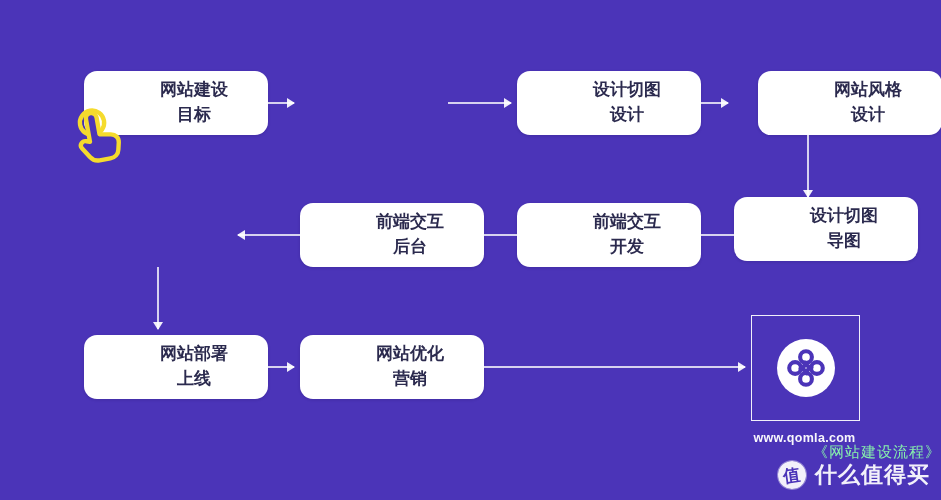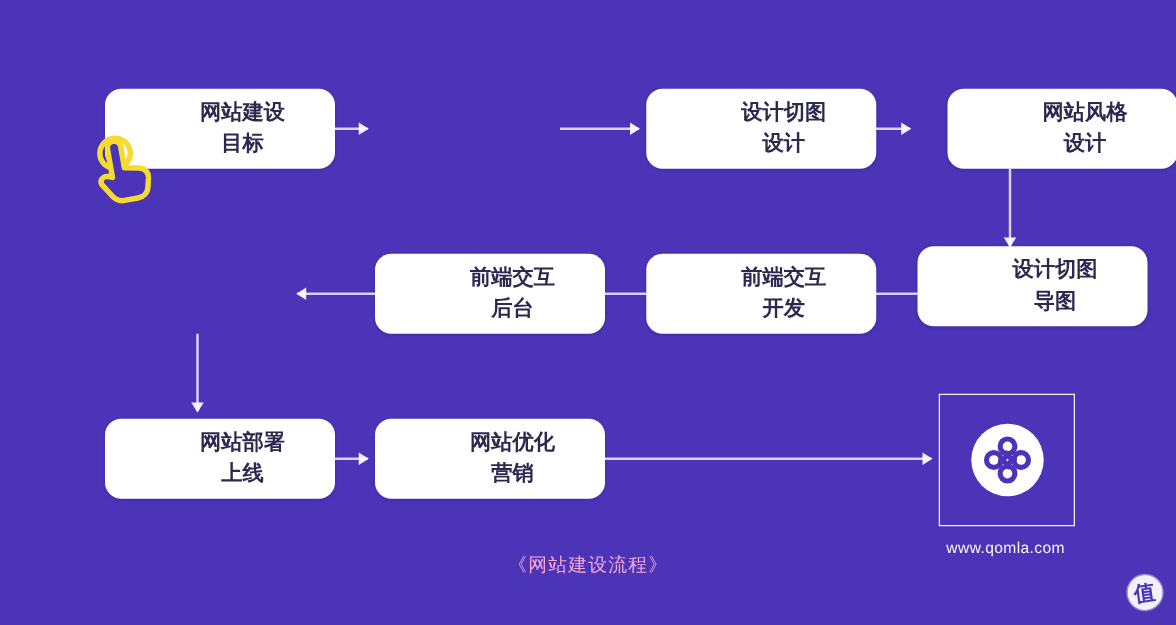--- a/index.html
+++ b/index.html
@@ -49,27 +49,27 @@
     position:absolute;left:751px;top:315px;width:107px;height:104px;
     border:1.5px solid rgba(255,255,255,0.92);
     display:flex;align-items:center;justify-content:center;
   }
   .logo-circle{
     width:58px;height:58px;border-radius:50%;background:#ffffff;
     display:flex;align-items:center;justify-content:center;
   }
   .logo-url{
     position:absolute;left:731px;top:431px;width:147px;text-align:center;
-    color:rgba(255,255,255,0.96);font-size:12.5px;letter-spacing:0.3px;font-weight:normal;
+    color:rgba(255,255,255,0.96);font-size:12.5px;letter-spacing:0.3px;font-weight:bold;
   }
 
   
   .caption{
-    position:absolute;left:0;top:443px;width:941px;text-align:center;
-    color:#f9a8d4;font-size:15px;font-weight:500;letter-spacing:1px;
+    position:absolute;left:0;top:443px;width:941px;text-align:right;
+    color:#86efac;font-size:15px;font-weight:500;letter-spacing:1px;
   }
 
   
   .tap-hand{position:absolute;left:62px;top:106px;width:80px;height:68px;}
 
   
   .watermark{
     position:absolute;right:11px;top:460px;display:flex;align-items:center;gap:9px;
     color:rgba(255,255,255,0.93);font-size:22px;font-weight:600;letter-spacing:1px;
   }
@@ -150,15 +150,16 @@
         </g>
       </svg>
     </div>
   </div>
   <div class="logo-url">www.qomla.com</div>
 
   <div class="caption">《网站建设流程》</div>
 
   <div class="watermark">
     <span class="wm-badge">值</span>
+    <span>什么值得买</span>
   </div>
 
 </div>
 
 </body></html>

